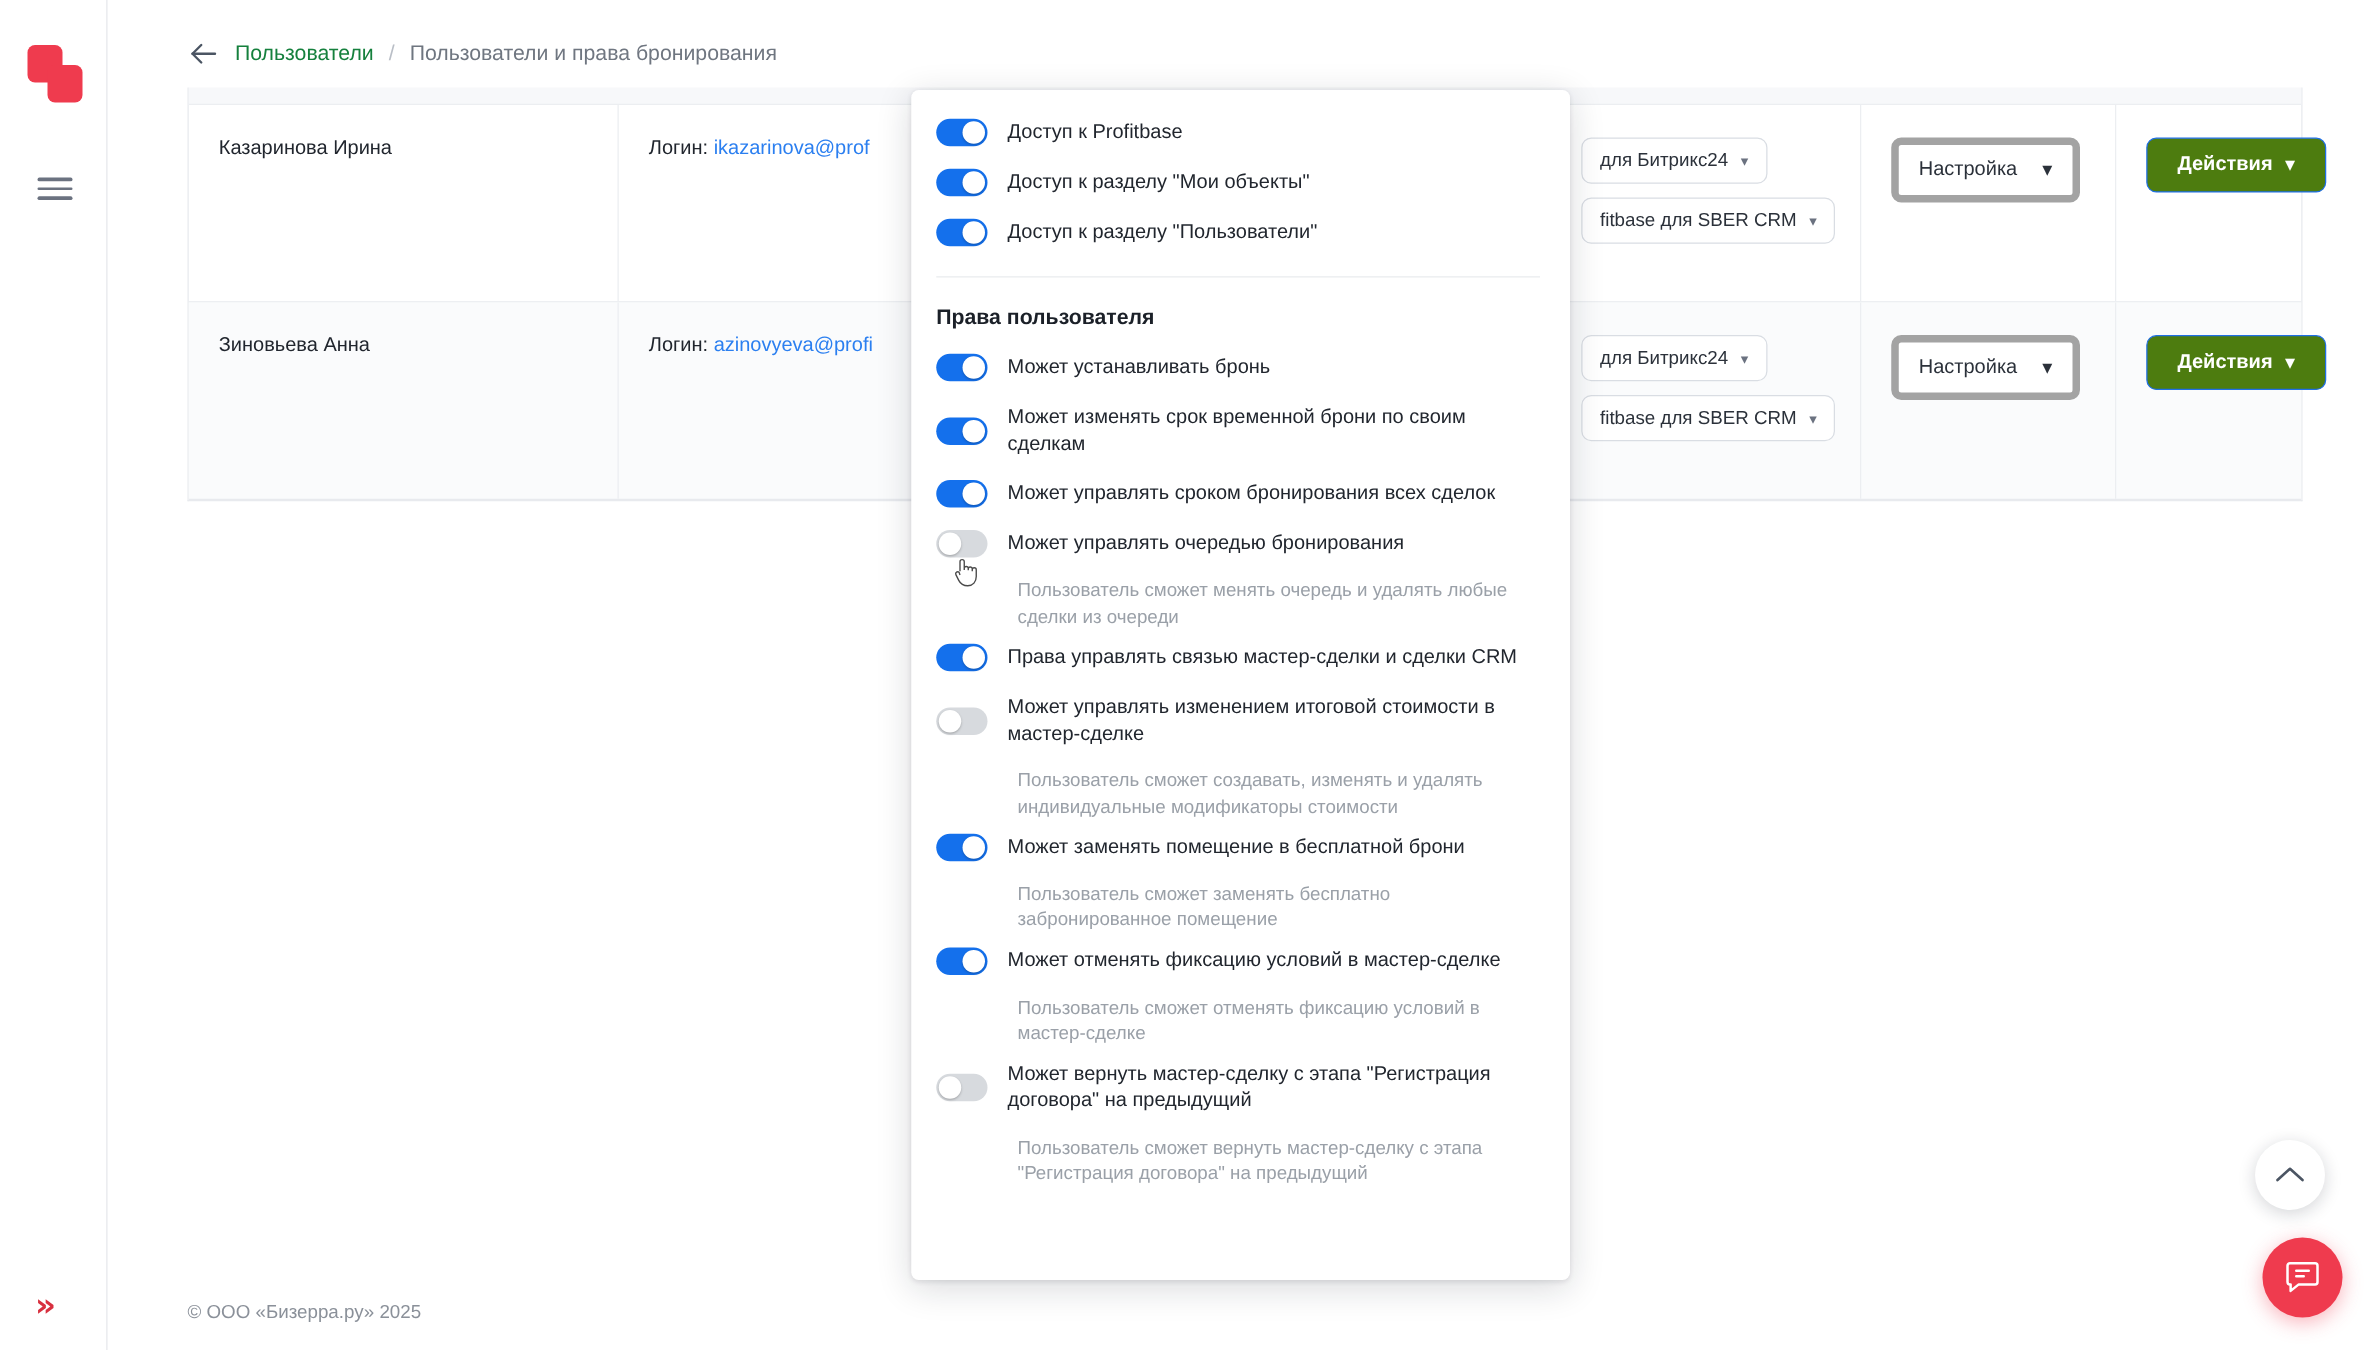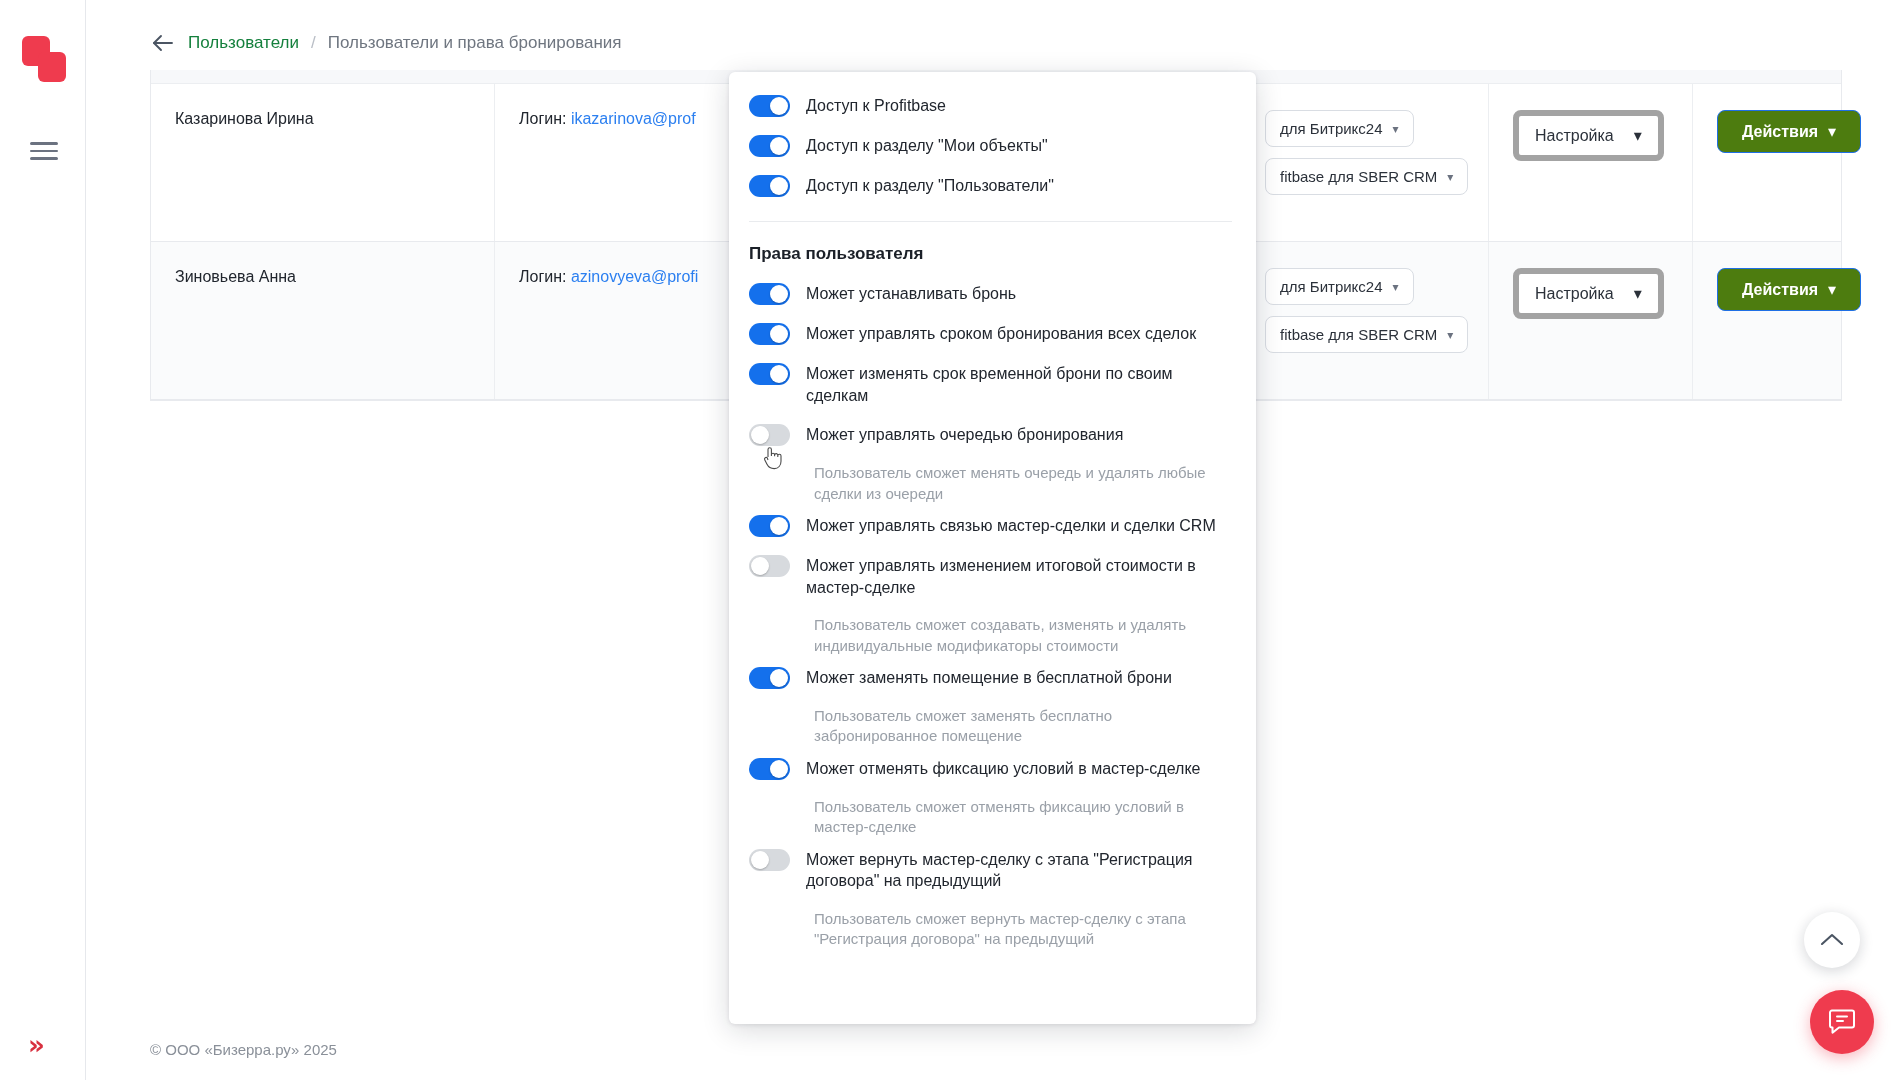--- a/index.html
+++ b/index.html
@@ -113,21 +113,21 @@
 
   
   .panel {
     position: absolute; left: 729px; top: 72px; width: 527px; height: 952px;
     background: #ffffff; border-radius: 6px;
     box-shadow: 0 6px 28px rgba(17,24,39,.16), 0 1px 4px rgba(17,24,39,.10);
     overflow: hidden; z-index: 20;
     padding: 22px 24px 0 20px;
   }
   .row {
-    display: flex; align-items: flex-start; gap: 16px; margin-bottom: 17px;
+    display: flex; align-items: center; gap: 16px; margin-bottom: 17px;
   }
   .row:last-child { margin-bottom: 0; }
   .row .lbl {
     font-size: 16px; line-height: 1.35; color: #21262e; padding-top: 1px;
     max-width: 452px;
   }
   .desc {
     font-size: 15px; line-height: 1.36; color: #9aa0a8;
     margin: 0 0 10px 65px; max-width: 440px;
   }
@@ -292,37 +292,37 @@
 
     <div class="sect-title">Права пользователя</div>
 
     <div class="row">
       <span class="sw on"></span>
       <span class="lbl">Может устанавливать бронь</span>
     </div>
 
     <div class="row">
       <span class="sw on"></span>
+      <span class="lbl">Может изменять срок временной брони по своим сделкам</span>
+    </div>
+
+    <div class="row">
+      <span class="sw on"></span>
       <span class="lbl">Может управлять сроком бронирования всех сделок</span>
-    </div>
-
-    <div class="row">
-      <span class="sw on"></span>
-      <span class="lbl">Может изменять срок временной брони по своим сделкам</span>
     </div>
 
     <div class="row">
       <span class="sw"></span>
       <span class="lbl">Может управлять очередью бронирования</span>
     </div>
     <div class="desc">Пользователь сможет менять очередь и удалять любые сделки из очереди</div>
 
     <div class="row">
       <span class="sw on"></span>
-      <span class="lbl">Может управлять связью мастер-сделки и сделки CRM</span>
+      <span class="lbl">Права управлять связью мастер-сделки и сделки CRM</span>
     </div>
 
     <div class="row">
       <span class="sw"></span>
       <span class="lbl">Может управлять изменением итоговой стоимости в мастер-сделке</span>
     </div>
     <div class="desc">Пользователь сможет создавать, изменять и удалять индивидуальные модификаторы стоимости</div>
 
     <div class="row">
       <span class="sw on"></span>

